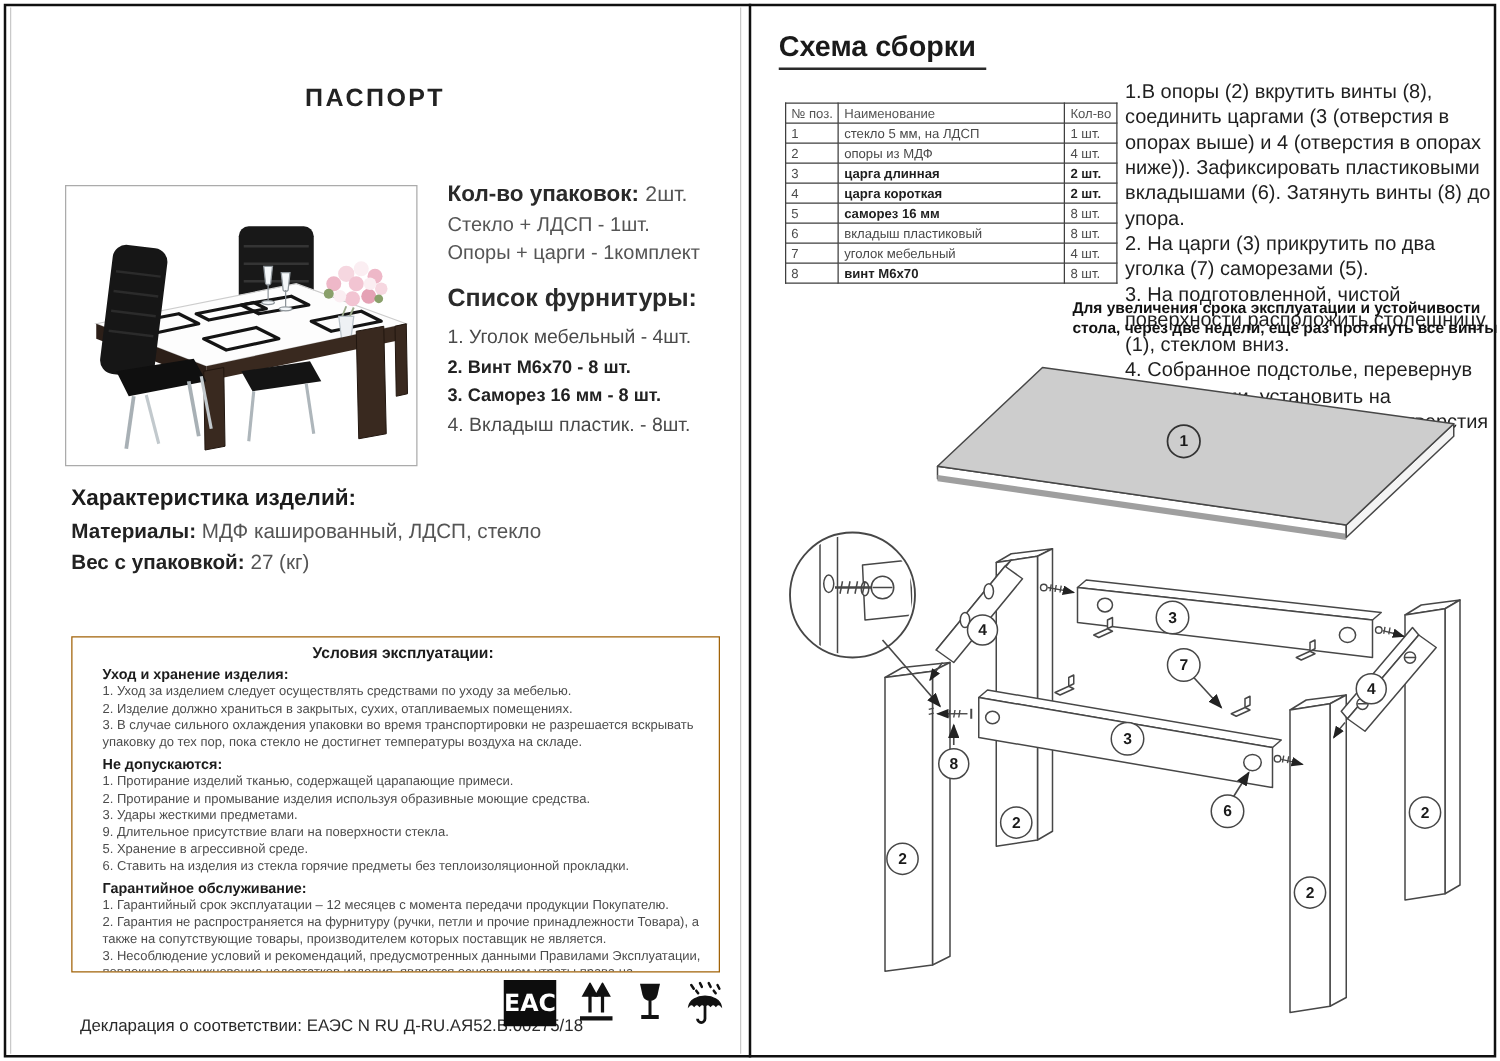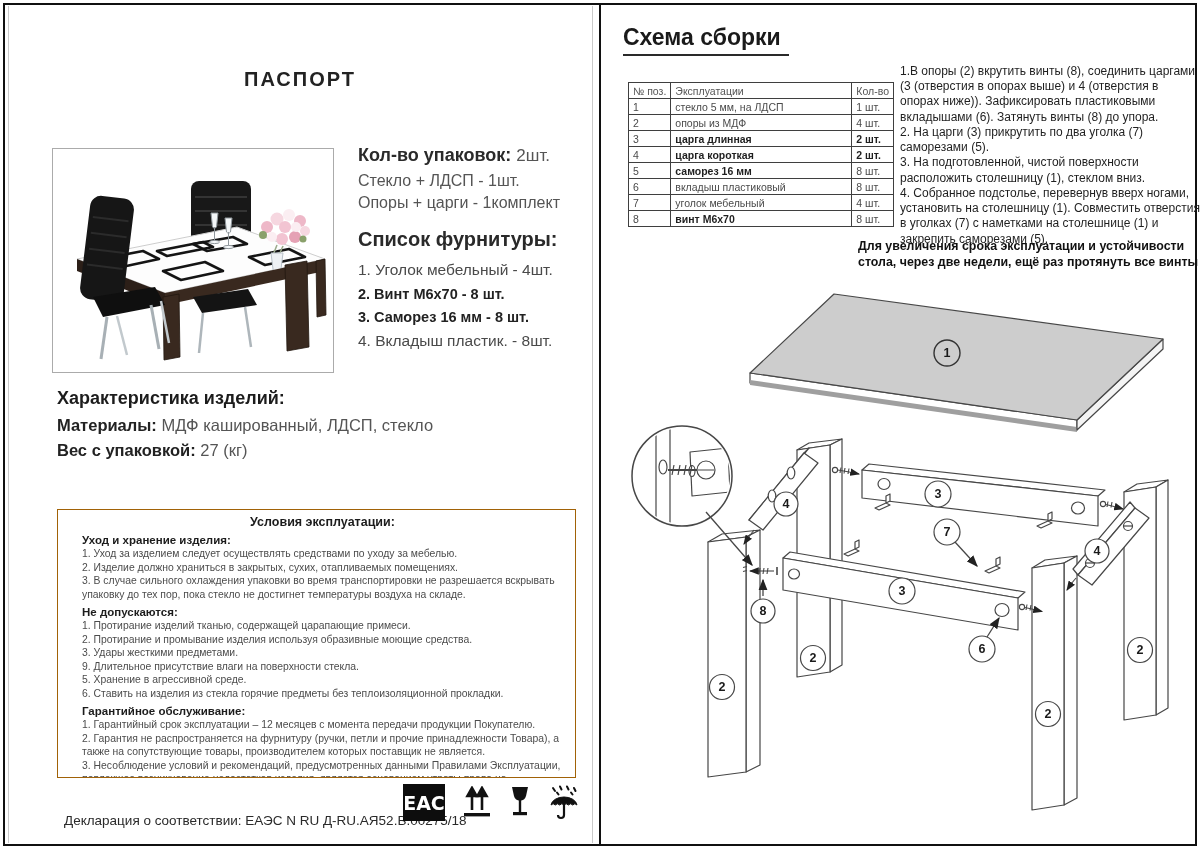--- a/index.html
+++ b/index.html
@@ -40,21 +40,21 @@
            border-bottom:2px solid #2a2a2a;padding-bottom:3px;width:166px;}
   .parts-table{position:absolute;left:628px;top:82px;border-collapse:collapse;}
   .parts-table td,.parts-table th{border:1.2px solid #3f3f3f;font-size:10.5px;font-weight:normal;
         color:#4a4a4a;padding:1px 4px;height:13px;text-align:left;white-space:nowrap;}
   .parts-table th{color:#555;}
   .parts-table .c-num{width:26px;}
   .parts-table .c-name{width:172px;}
   .parts-table .c-qty{width:30px;margin-top:11px;}
   .parts-table tr.bold-row td.c-name{font-weight:bold;color:#1f1f1f;}
   .parts-table tr.bold-qty td.c-qty{font-weight:bold;color:#1f1f1f;}
-  .steps{position:absolute;left:900px;top:64px;width:300px;font-size:12px;line-height:1.27;color:#1f1f1f;}
+  .steps{position:absolute;left:900px;top:64px;width:300px;font-size:16px;line-height:1.27;color:#1f1f1f;}
   .note{position:absolute;left:858px;top:238px;width:342px;font-size:12.4px;font-weight:bold;line-height:1.3;color:#111;}
   .diagram{position:absolute;left:602px;top:280px;}
   svg text.callout{font-family:"Liberation Sans",sans-serif;font-size:12.5px;font-weight:bold;fill:#1a1a1a;
                    text-anchor:middle;dominant-baseline:central;}
 </style>
 </head>
 <body>
 
 <div id="canvas">
   <div class="outer-border"></div>
@@ -223,21 +223,21 @@
       </g>
     </svg>
   </div>
 
   <div class="r-title">Схема сборки</div>
 
   <table class="parts-table">
     <tbody>
         <tr>
       <th class="c-num">№ поз.</th>
-      <th class="c-name">Эксплуатации</th>
+      <th class="c-name">Наименование</th>
       <th class="c-qty">Кол-во</th>
     </tr>
     <tr>
       <td class="c-num">1</td>
       <td class="c-name">стекло 5 мм, на ЛДСП</td>
       <td class="c-qty">1 шт.</td>
     </tr>
     <tr>
       <td class="c-num">2</td>
       <td class="c-name">опоры из МДФ</td>

